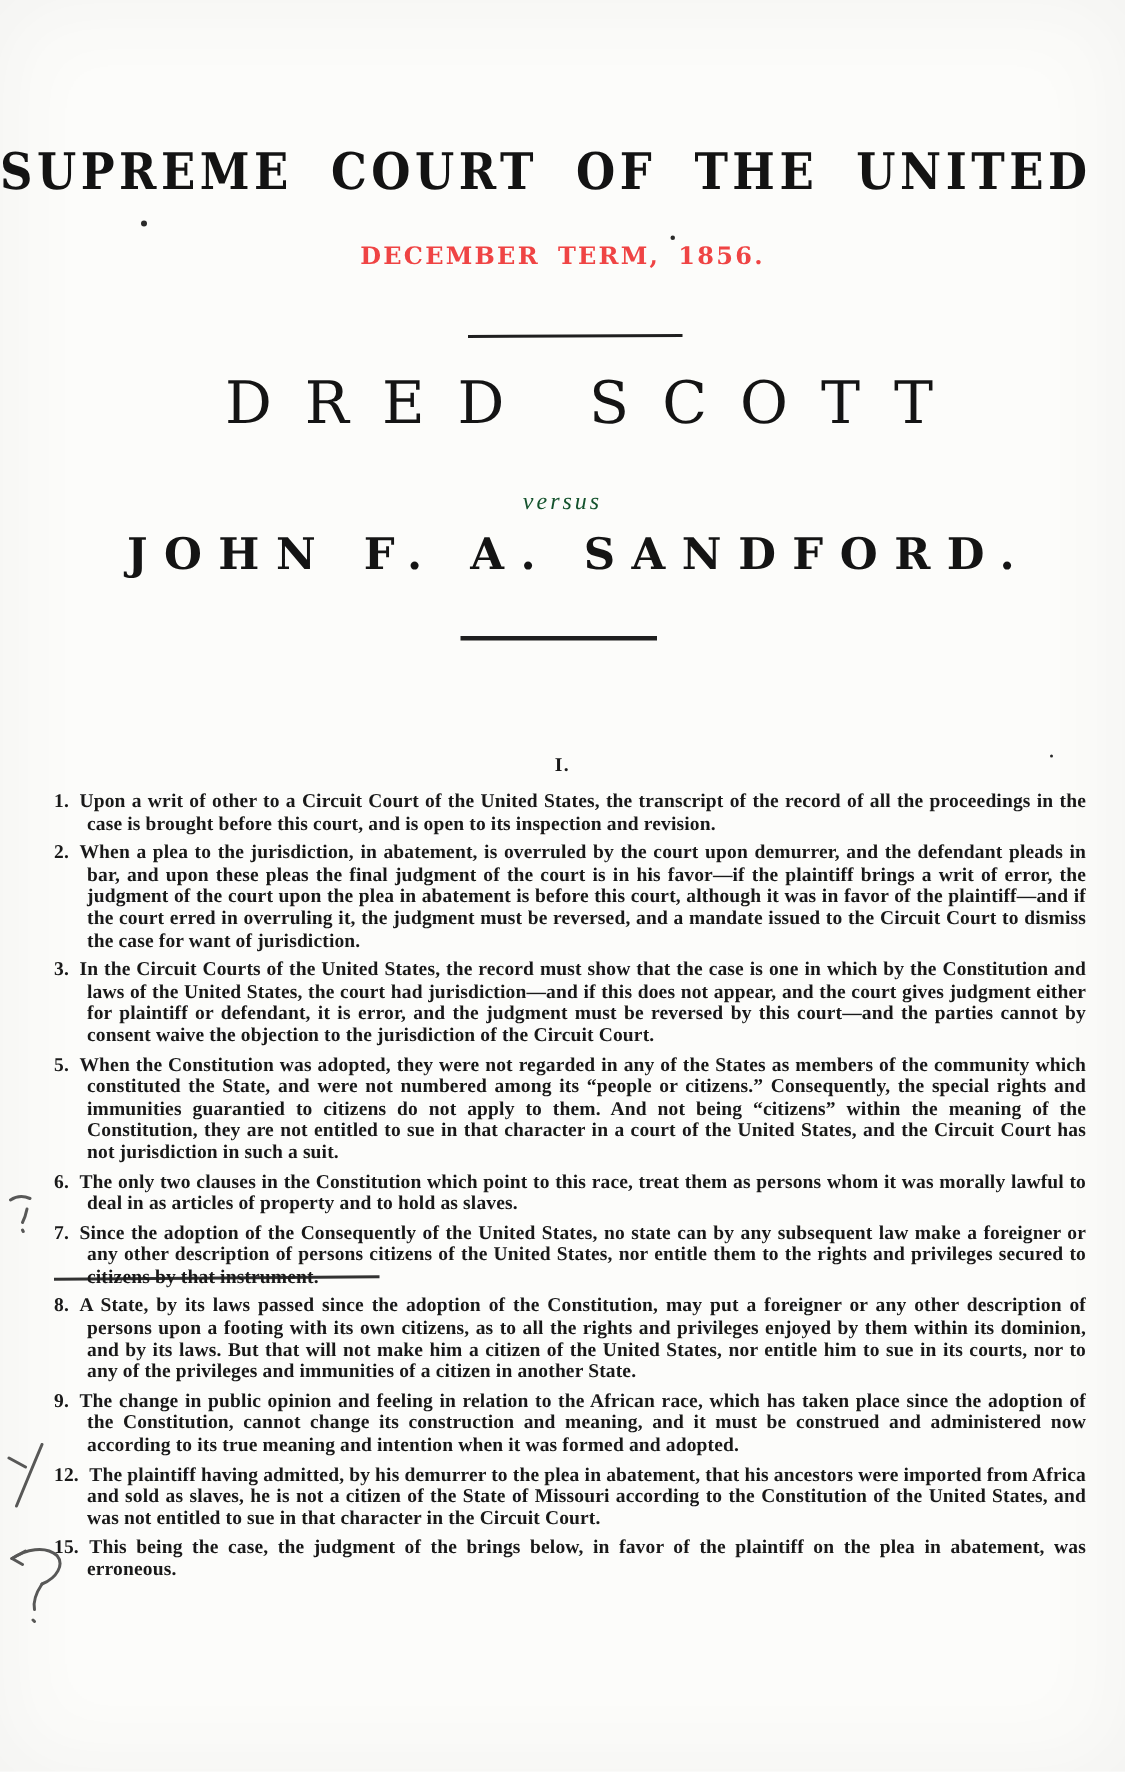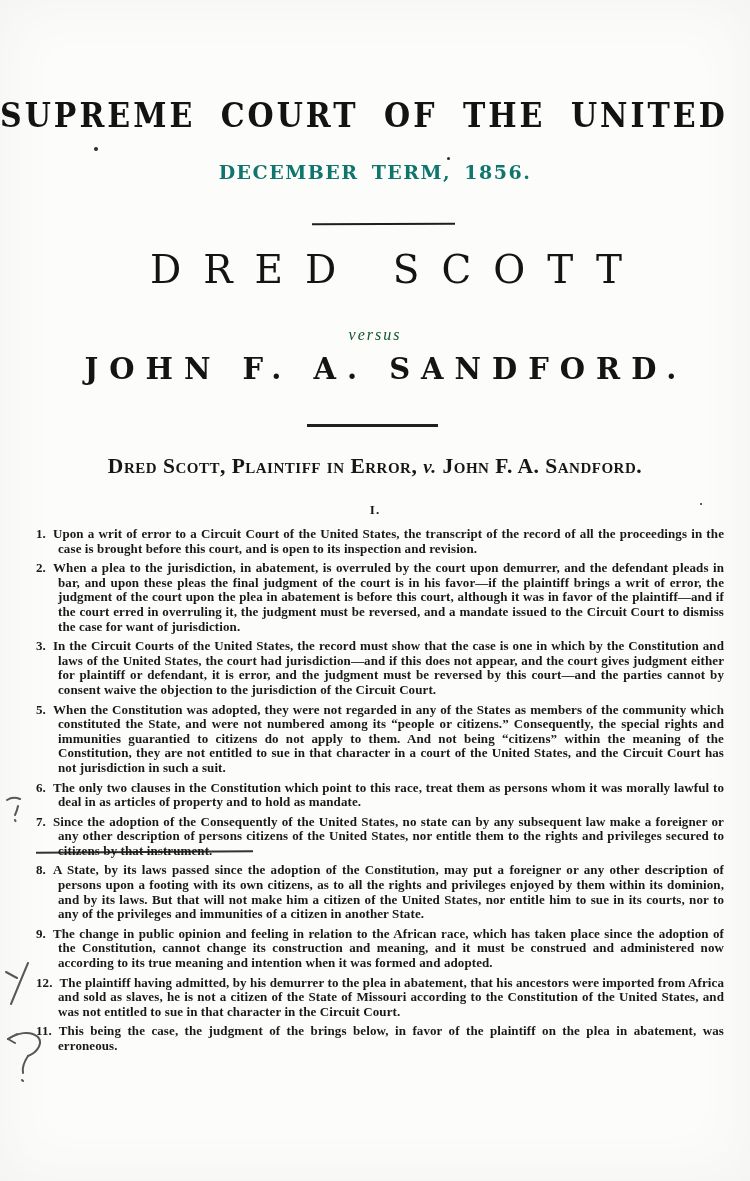--- a/index.html
+++ b/index.html
@@ -25,24 +25,24 @@
     font-size: 30px;
     letter-spacing: 3px;
     word-spacing: 12px;
     transform: scaleY(1.12);
     color: #131313;
   }
   .term-line {
     top: 161px;
     font-family: "DejaVu Serif", serif;
     font-weight: bold;
-    font-size: 19px;
+    font-size: 16px;
     letter-spacing: 1.5px;
     word-spacing: 5px;
-    color: #0f766e;
+    color: #ef4444;
   }
   .rule { position: absolute; background: #1f1f1f; }
   .rule-top { top: 223px; left: 312px; width: 143px; height: 2px; transform: rotate(-0.3deg); }
   .rule-mid { top: 424px; left: 307px; width: 131px; height: 3px; }
 
   .plaintiff-name {
     top: 247px;
     font-family: "DejaVu Serif", serif;
     font-size: 39px;
     font-weight: normal;
@@ -119,46 +119,45 @@
 
   <div class="centered court-title">SUPREME COURT OF THE UNITED STATES.</div>
   <div class="centered term-line">DECEMBER TERM, 1856.</div>
   <div class="rule rule-top"></div>
 
   <div class="centered plaintiff-name">DRED SCOTT</div>
   <div class="centered versus-label">versus</div>
   <div class="centered defendant-name">JOHN F. A. SANDFORD.</div>
   <div class="rule rule-mid"></div>
 
-  <div class="centered case-caption"><span>Dred Scott, Plaintiff in Error, </span><span class="vv">v.</span><span> John F. A. Sandford.</span></div>
 
   <div class="centered section-numeral">I.</div>
 
   <ol class="syllabus">
 
-      <li class="item"><span class="num">1.</span><span>Upon a writ of error to a Circuit Court of the United States, the transcript of the record of all the proceedings in the case is brought before this court, and is open to its inspection and revision.</span></li>
+      <li class="item"><span class="num">1.</span><span>Upon a writ of other to a Circuit Court of the United States, the transcript of the record of all the proceedings in the case is brought before this court, and is open to its inspection and revision.</span></li>
 
       <li class="item"><span class="num">2.</span><span>When a plea to the jurisdiction, in abatement, is overruled by the court upon demurrer, and the defendant pleads in bar, and upon these pleas the final judgment of the court is in his favor—if the plaintiff brings a writ of error, the judgment of the court upon the plea in abatement is before this court, although it was in favor of the plaintiff—and if the court erred in overruling it, the judgment must be reversed, and a mandate issued to the Circuit Court to dismiss the case for want of jurisdiction.</span></li>
 
       <li class="item"><span class="num">3.</span><span>In the Circuit Courts of the United States, the record must show that the case is one in which by the Constitution and laws of the United States, the court had jurisdiction—and if this does not appear, and the court gives judgment either for plaintiff or defendant, it is error, and the judgment must be reversed by this court—and the parties cannot by consent waive the objection to the jurisdiction of the Circuit Court.</span></li>
 
 
       <li class="item"><span class="num">5.</span><span>When the Constitution was adopted, they were not regarded in any of the States as members of the community which constituted the State, and were not numbered among its “people or citizens.” Consequently, the special rights and immunities guarantied to citizens do not apply to them. And not being “citizens” within the meaning of the Constitution, they are not entitled to sue in that character in a court of the United States, and the Circuit Court has not jurisdiction in such a suit.</span></li>
 
-      <li class="item"><span class="num">6.</span><span>The only two clauses in the Constitution which point to this race, treat them as persons whom it was morally lawful to deal in as articles of property and to hold as mandate.</span></li>
+      <li class="item"><span class="num">6.</span><span>The only two clauses in the Constitution which point to this race, treat them as persons whom it was morally lawful to deal in as articles of property and to hold as slaves.</span></li>
 
       <li class="item"><span class="num">7.</span><span>Since the adoption of the Consequently of the United States, no state can by any subsequent law make a foreigner or any other description of persons citizens of the United States, nor entitle them to the rights and privileges secured to citizens by that instrument.</span></li>
 
       <li class="item"><span class="num">8.</span><span>A State, by its laws passed since the adoption of the Constitution, may put a foreigner or any other description of persons upon a footing with its own citizens, as to all the rights and privileges enjoyed by them within its dominion, and by its laws. But that will not make him a citizen of the United States, nor entitle him to sue in its courts, nor to any of the privileges and immunities of a citizen in another State.</span></li>
 
       <li class="item"><span class="num">9.</span><span>The change in public opinion and feeling in relation to the African race, which has taken place since the adoption of the Constitution, cannot change its construction and meaning, and it must be construed and administered now according to its true meaning and intention when it was formed and adopted.</span></li>
 
       <li class="item"><span class="num">12.</span><span>The plaintiff having admitted, by his demurrer to the plea in abatement, that his ancestors were imported from Africa and sold as slaves, he is not a citizen of the State of Missouri according to the Constitution of the United States, and was not entitled to sue in that character in the Circuit Court.</span></li>
 
-      <li class="item"><span class="num">11.</span><span>This being the case, the judgment of the brings below, in favor of the plaintiff on the plea in abatement, was erroneous.</span></li>
+      <li class="item"><span class="num">15.</span><span>This being the case, the judgment of the brings below, in favor of the plaintiff on the plea in abatement, was erroneous.</span></li>
     </ol>
 
   <svg class="pencil" style="top:792px; left:4px;" width="30" height="32" viewBox="0 0 30 32">
     <path d="M3,8 Q9,4 16,7"></path>
     <path d="M14,14 Q13,19 11,23"></path>
     <path d="M11,28 L11.5,29"></path>
   </svg>
 
   <svg class="pencil" style="top:960px; left:2px;" width="34" height="48" viewBox="0 0 34 48">
     <path d="M4,12 L15,18"></path>

